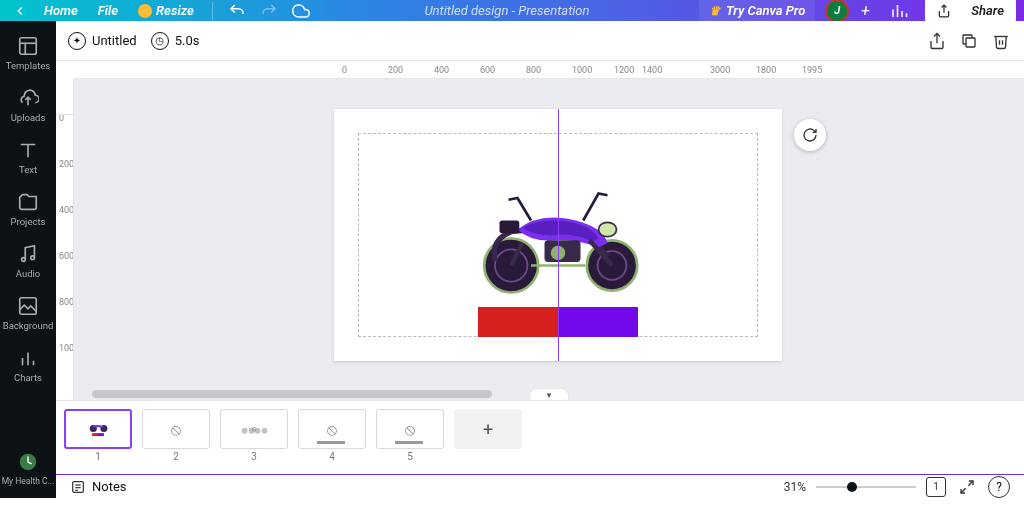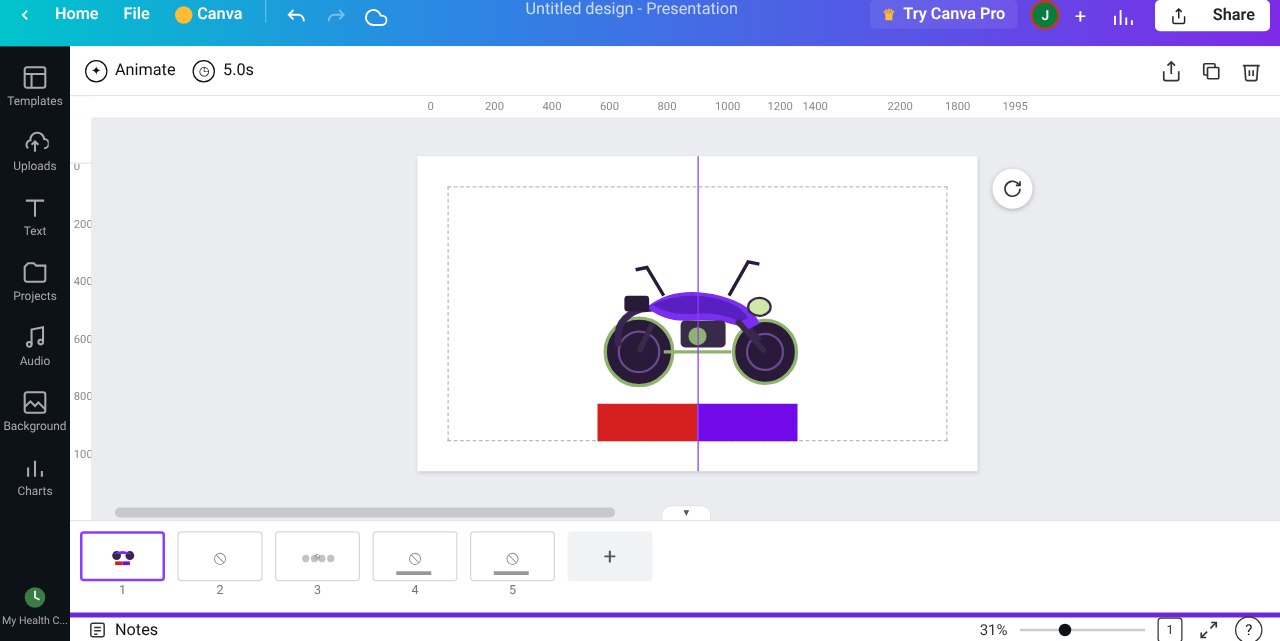--- a/index.html
+++ b/index.html
@@ -1,18 +1,18 @@
 <!DOCTYPE html>
 <html><head>
 <meta charset="utf-8">
 <style>
 * { margin: 0; padding: 0; box-sizing: border-box; font-family: -apple-system, BlinkMacSystemFont, "Segoe UI", Roboto, sans-serif; }
 html, body { width: 1024px; height: 513px; overflow: hidden; background: #fff; }
 
-.topbar { height: 37px; background: linear-gradient(90deg, #00c4cc 0%, #2b87e3 35%, #7d2ae8 100%); display: flex; align-items: flex-start; padding: 0 8px; color: #fff; gap: 4px; }
+.topbar { height: 21px; background: linear-gradient(90deg, #00c4cc 0%, #2b87e3 35%, #7d2ae8 100%); display: flex; align-items: center; padding: 0 8px; color: #fff; gap: 4px; font-style: italic; }
 .tb-back { width: 24px; height: 24px; display:flex; align-items:center; justify-content:center; cursor:pointer; }
 .tb-item { padding: 4px 8px; font-size: 13px; font-weight: 600; cursor:pointer; border-radius:4px; }
 .tb-resize { display:flex; align-items:center; gap:4px; }
 .tb-resize .crown { width:14px; height:14px; background:#fdbc33; border-radius:50%; display:inline-block; position:relative; }
 .tb-divider { width:1px; height:18px; background: rgba(255,255,255,.3); margin:0 6px; }
 .tb-icon { width:28px; height:28px; display:flex; align-items:center; justify-content:center; cursor:pointer; border-radius:4px; }
 .tb-title { flex:1; text-align:center; font-size:13px; color: rgba(255,255,255,.75); }
 .tb-pro { display:flex; align-items:center; gap:6px; font-size:13px; font-weight:600; padding:4px 10px; border-radius:4px; background: rgba(255,255,255,.08); cursor:pointer; }
 .tb-pro .crown { color:#fdbc33; font-size:12px; }
 .tb-avatar { width:24px; height:24px; border-radius:50%; background:#0a7d3e; border:2px solid #c0392b; color:#fff; font-size:11px; font-weight:600; display:flex; align-items:center; justify-content:center; margin-left:6px; cursor:pointer; }
@@ -57,21 +57,21 @@
 
 .thumbs { height:74px; border-top:1px solid #e5e5e5; background:#fff; display:flex; align-items:flex-start; padding:8px 8px 0 8px; gap:10px; }
 .thumb-item { display:flex; flex-direction:column; align-items:center; gap:2px; cursor:pointer; }
 .thumb-box { width:68px; height:40px; background:#fff; border:1px solid #d7d8db; border-radius:3px; display:flex; align-items:center; justify-content:center; position:relative; overflow:hidden; }
 .thumb-box.active { border:2px solid #8b3dff; }
 .thumb-num { font-size:10px; color:#777; }
 .thumb-add { width:68px; height:40px; background:#f1f2f4; border-radius:3px; display:flex; align-items:center; justify-content:center; color:#555; font-size:18px; cursor:pointer; }
 .thumb-hidden { color:#888; font-size:16px; }
 .thumb-mini { width:36px; height:20px; display:block; }
 
-.footer { height:24px; border-top:4px solid #6d28d9; display:flex; align-items:center; padding:0 14px; gap:10px; font-size:13px; color:#0d1216; }
+.footer { height:24px; border-top:1px solid #6d28d9; display:flex; align-items:center; padding:0 14px; gap:10px; font-size:13px; color:#0d1216; }
 .ft-notes { display:flex; align-items:center; gap:6px; cursor:pointer; }
 .ft-spacer { flex:1; }
 .ft-zoom { font-size:12px; color:#333; }
 .ft-slider { width:100px; height:2px; background:#ccc; position:relative; cursor:pointer; }
 .ft-slider .knob { position:absolute; top:-4px; width:10px; height:10px; background:#0d1216; border-radius:50%; }
 .ft-icon { width:22px; height:22px; display:flex; align-items:center; justify-content:center; cursor:pointer; color:#333; }
 .ft-help { width:22px; height:22px; border:1.5px solid #333; border-radius:50%; display:flex; align-items:center; justify-content:center; font-size:12px; cursor:pointer; }
 </style>
 </head>
 <body>
@@ -79,21 +79,21 @@
 <div class="topbar">
   <div class="tb-back">
     <svg width="14" height="14" viewBox="0 0 24 24" fill="none" stroke="#fff" stroke-width="2.5">
         <polyline points="15 18 9 12 15 6"></polyline>
       </svg>
   </div>
   <div class="tb-item">Home</div>
   <div class="tb-item">File</div>
   <div class="tb-item tb-resize">
     <span class="crown"></span>
-    <span>Canva</span>
+    <span>Resize</span>
   </div>
   <div class="tb-divider"></div>
   <div class="tb-icon">
     <svg width="18" height="18" viewBox="0 0 24 24" fill="none" stroke="#fff" stroke-width="2">
         <path d="M9 14l-5-5 5-5"></path>
         <path d="M4 9h10a6 6 0 016 6v1"></path>
       </svg>
   </div>
   <div class="tb-icon" style="opacity:.4">
     <svg width="18" height="18" viewBox="0 0 24 24" fill="none" stroke="#fff" stroke-width="2">
@@ -188,21 +188,21 @@
           <path d="M12 6v6l4 2" stroke="#fff" stroke-width="1.5" fill="none"></path>
         </svg>
       <span style="font-size:8.5px">My Health C...</span>
     </div>
   </div>
 
   <div class="workarea">
     <div class="toolbar">
       <div class="tl-btn">
         <span class="ico">✦</span>
-        <span>Animate</span>
+        <span>Untitled</span>
       </div>
       <div class="tl-btn">
         <span class="ico">◷</span>
         <span>5.0s</span>
       </div>
       <div class="tl-spacer"></div>
       <div class="tl-right">
         <span>
             <svg width="18" height="18" viewBox="0 0 24 24" fill="none" stroke="#333" stroke-width="1.8">
               <path d="M4 12v8a2 2 0 002 2h12a2 2 0 002-2v-8"></path>
@@ -229,21 +229,21 @@
     <div class="ruler-corner"></div>
     <div class="ruler-h">
       <span class="mark" style="left:268px">0</span>
       <span class="mark" style="left:314px">200</span>
       <span class="mark" style="left:360px">400</span>
       <span class="mark" style="left:406px">600</span>
       <span class="mark" style="left:452px">800</span>
       <span class="mark" style="left:498px">1000</span>
       <span class="mark" style="left:540px">1200</span>
       <span class="mark" style="left:568px">1400</span>
-      <span class="mark" style="left:636px">2200</span>
+      <span class="mark" style="left:636px">3000</span>
       <span class="mark" style="left:682px">1800</span>
       <span class="mark" style="left:728px">1995</span>
     </div>
 
     <div class="canvas-wrap">
       <div class="ruler-v">
         <span class="mark" style="top:34px">0</span>
         <span class="mark" style="top:80px">200</span>
         <span class="mark" style="top:126px">400</span>
         <span class="mark" style="top:172px">600</span>

